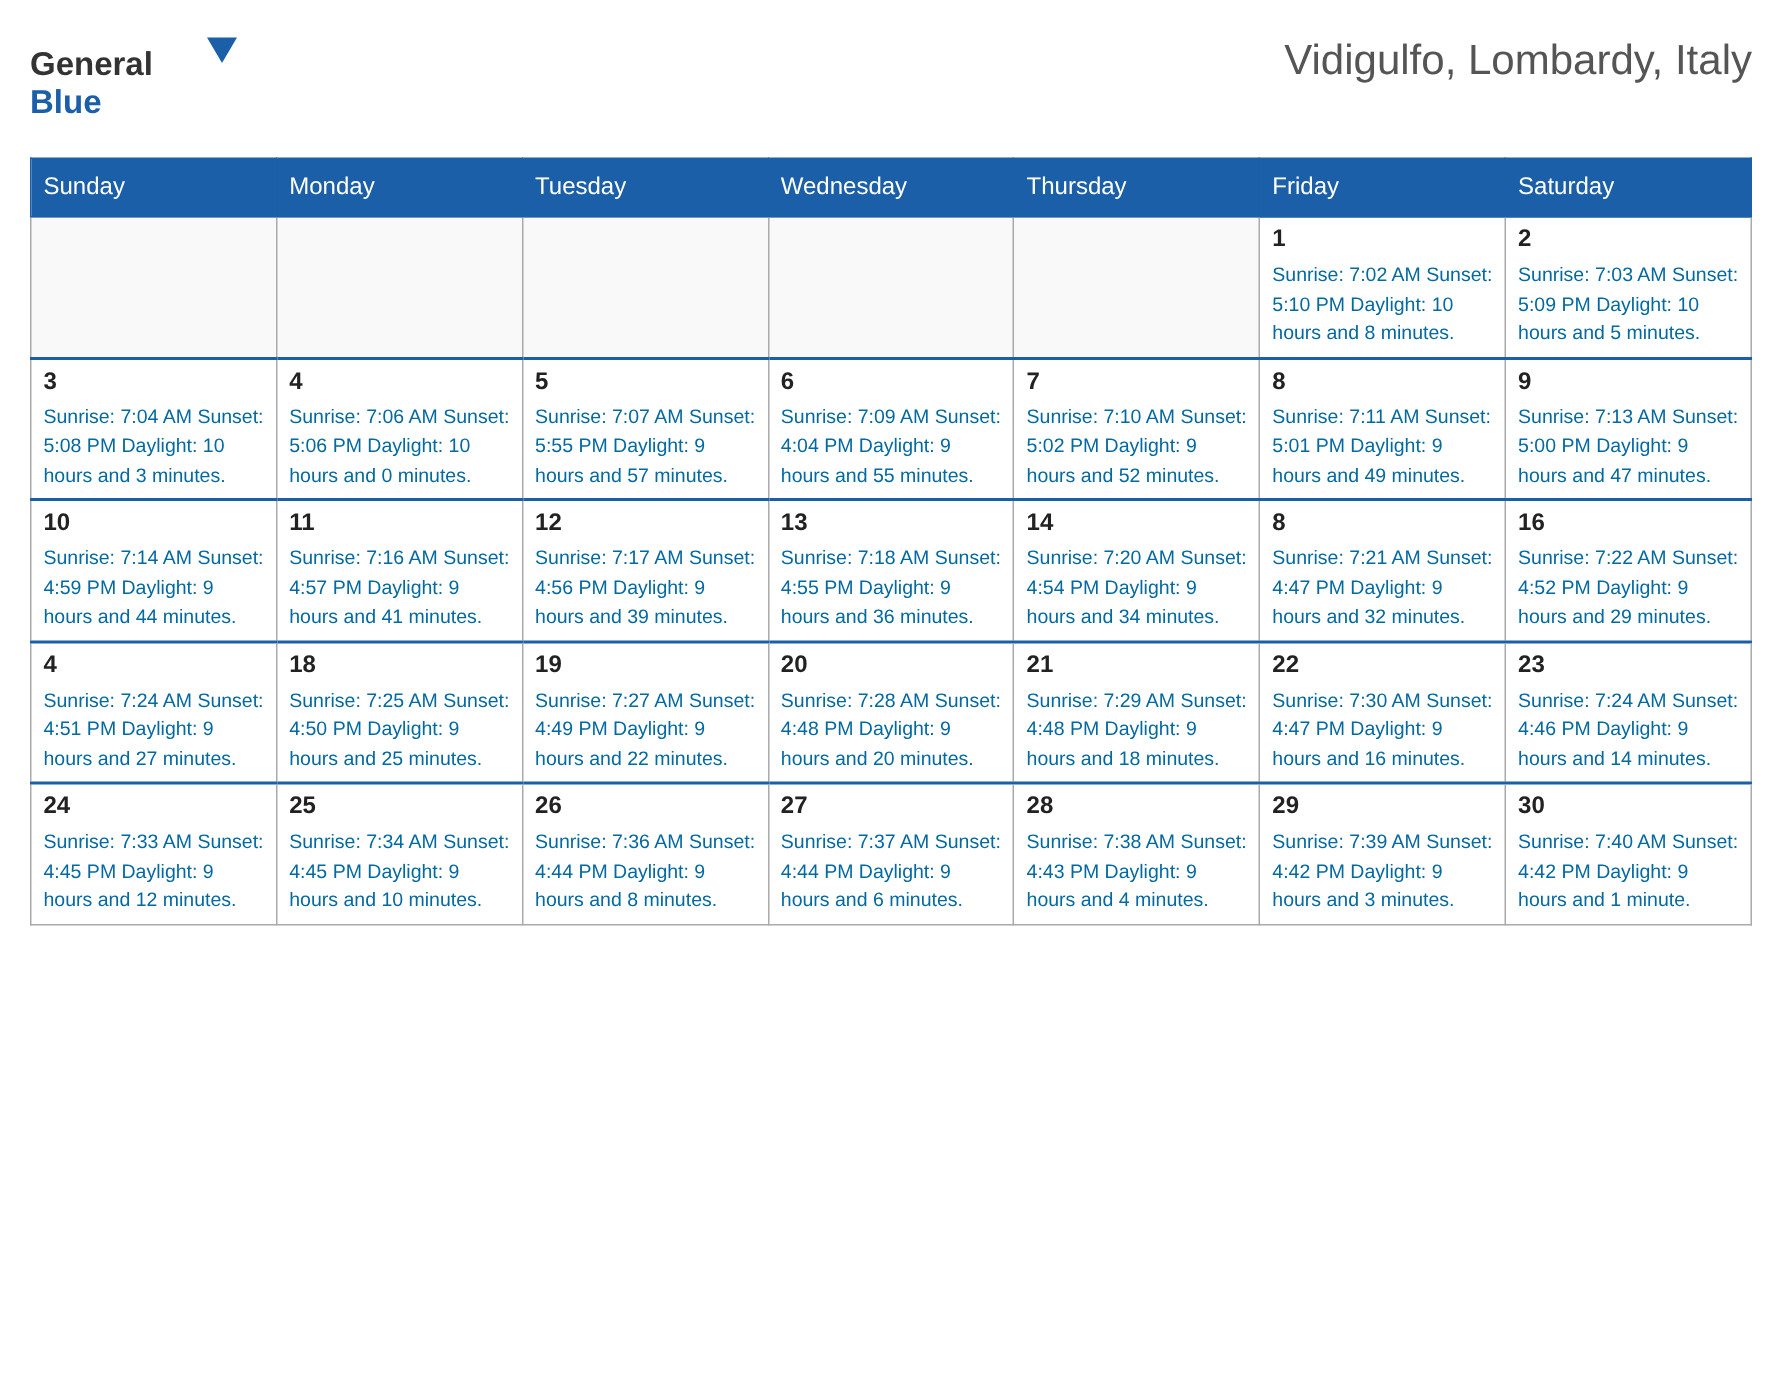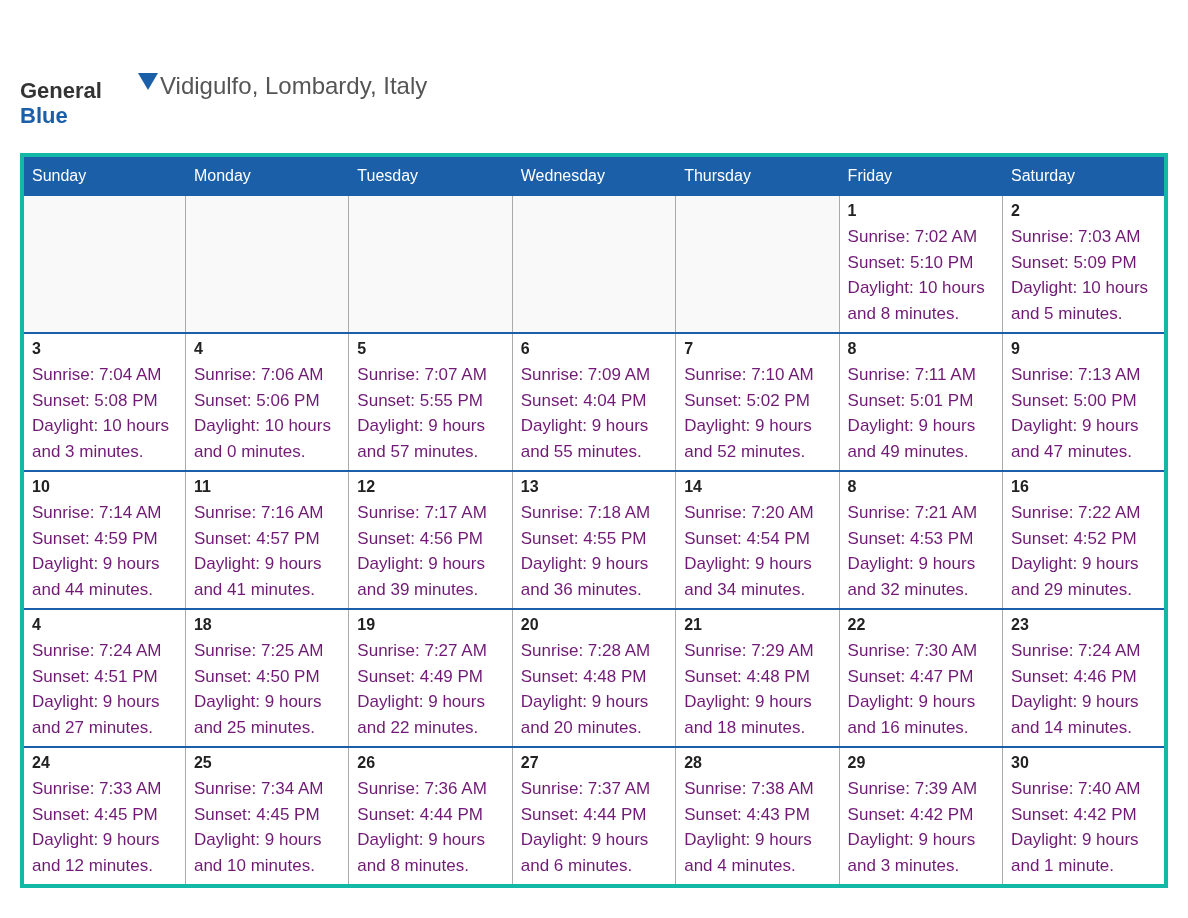--- a/index.html
+++ b/index.html
@@ -5,47 +5,47 @@
     * { box-sizing: border-box; margin: 0; padding: 0; }
     body {
       font-family: Arial, sans-serif;
       background: #fff;
       padding: 20px;
       width: 1188px;
       min-height: 918px;
     }
     .header {
       display: flex;
+      justify-content: space-between;
       align-items: flex-start;
       margin-bottom: 20px;
-      margin-top: 48px;
     }
     .logo {
       display: flex;
       flex-direction: column;
       align-items: flex-start;
     }
     .title-block {
       text-align: right;
     }
     .month-title {
       font-size: 48px;
       font-weight: normal;
       color: #222;
       line-height: 1.1;
     }
     .location {
-      font-size: 24px;
+      font-size: 28px;
       color: #555;
       margin-top: 4px;
     }
     .calendar {
       width: 100%;
       border-collapse: collapse;
-      border: 4px solid #14b8a6;
+      border: 1px solid #14b8a6;
     }
     .calendar th {
       background-color: #1a5fa8;
       color: #fff;
       font-size: 16px;
       font-weight: normal;
       padding: 10px 8px;
       text-align: left;
       border: 1px solid #1a5fa8;
     }
@@ -59,22 +59,22 @@
       color: #333;
     }
     .day-number {
       font-size: 16px;
       font-weight: bold;
       color: #222;
       display: block;
       margin-bottom: 4px;
     }
     .day-info {
-      font-size: 17px;
-      color: #701a75;
+      font-size: 13px;
+      color: #0369a1;
       line-height: 1.5;
     }
     .empty-cell {
       background: #f9f9f9;
     }
     .row-divider td {
       border-top: 2px solid #1a5fa8;
     }
   </style>
 </head>
@@ -199,21 +199,21 @@
         </td>
         <td>
           <span class="day-number">14</span>
           <div class="day-info">Sunrise: 7:20 AM
 Sunset: 4:54 PM
 Daylight: 9 hours and 34 minutes.</div>
         </td>
         <td>
           <span class="day-number">8</span>
           <div class="day-info">Sunrise: 7:21 AM
-Sunset: 4:53 PM
+Sunset: 4:47 PM
 Daylight: 9 hours and 32 minutes.</div>
         </td>
         <td>
           <span class="day-number">16</span>
           <div class="day-info">Sunrise: 7:22 AM
 Sunset: 4:52 PM
 Daylight: 9 hours and 29 minutes.</div>
         </td>
       </tr>
       <tr class="row-divider">

